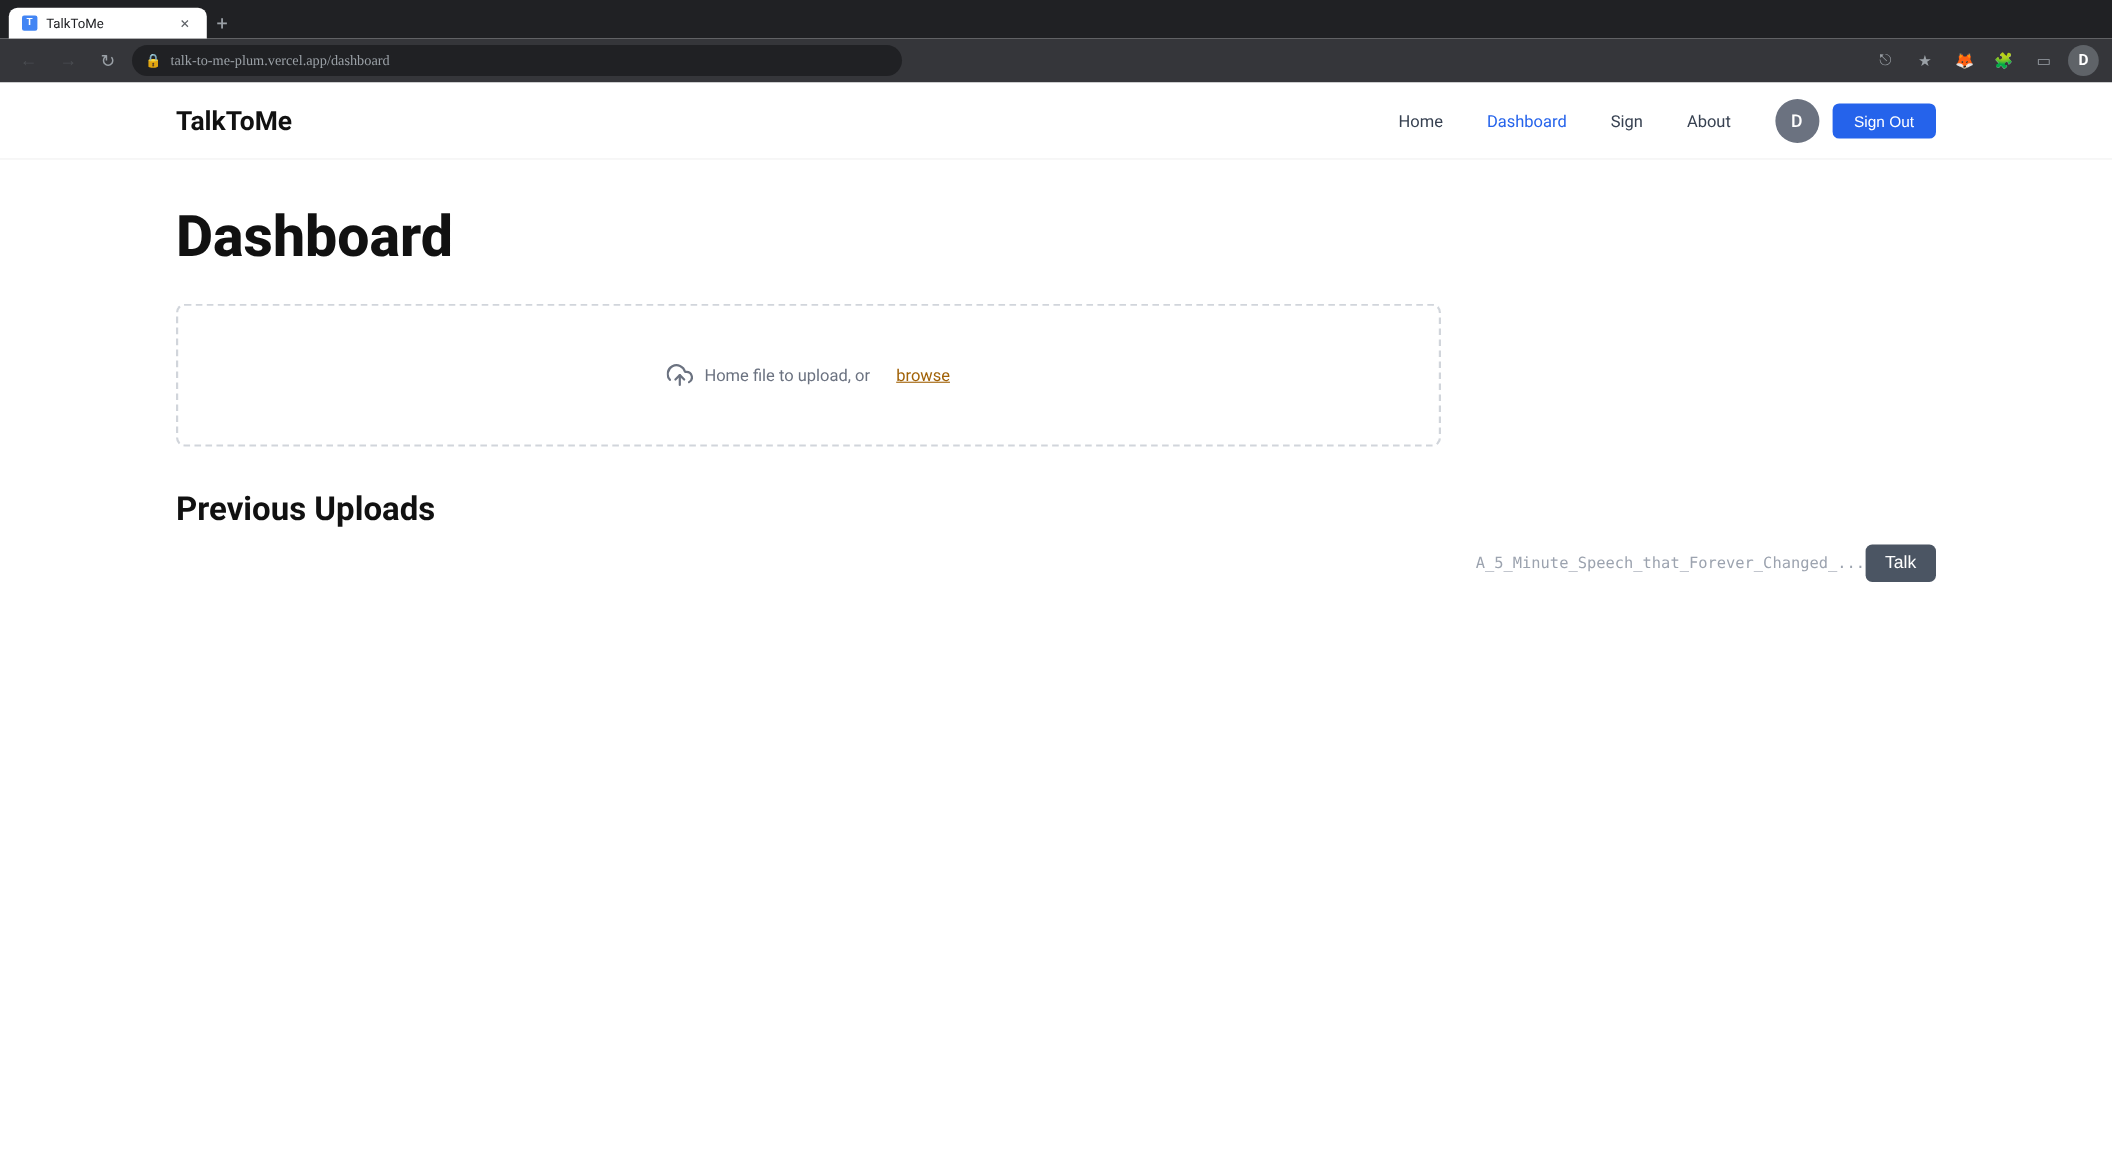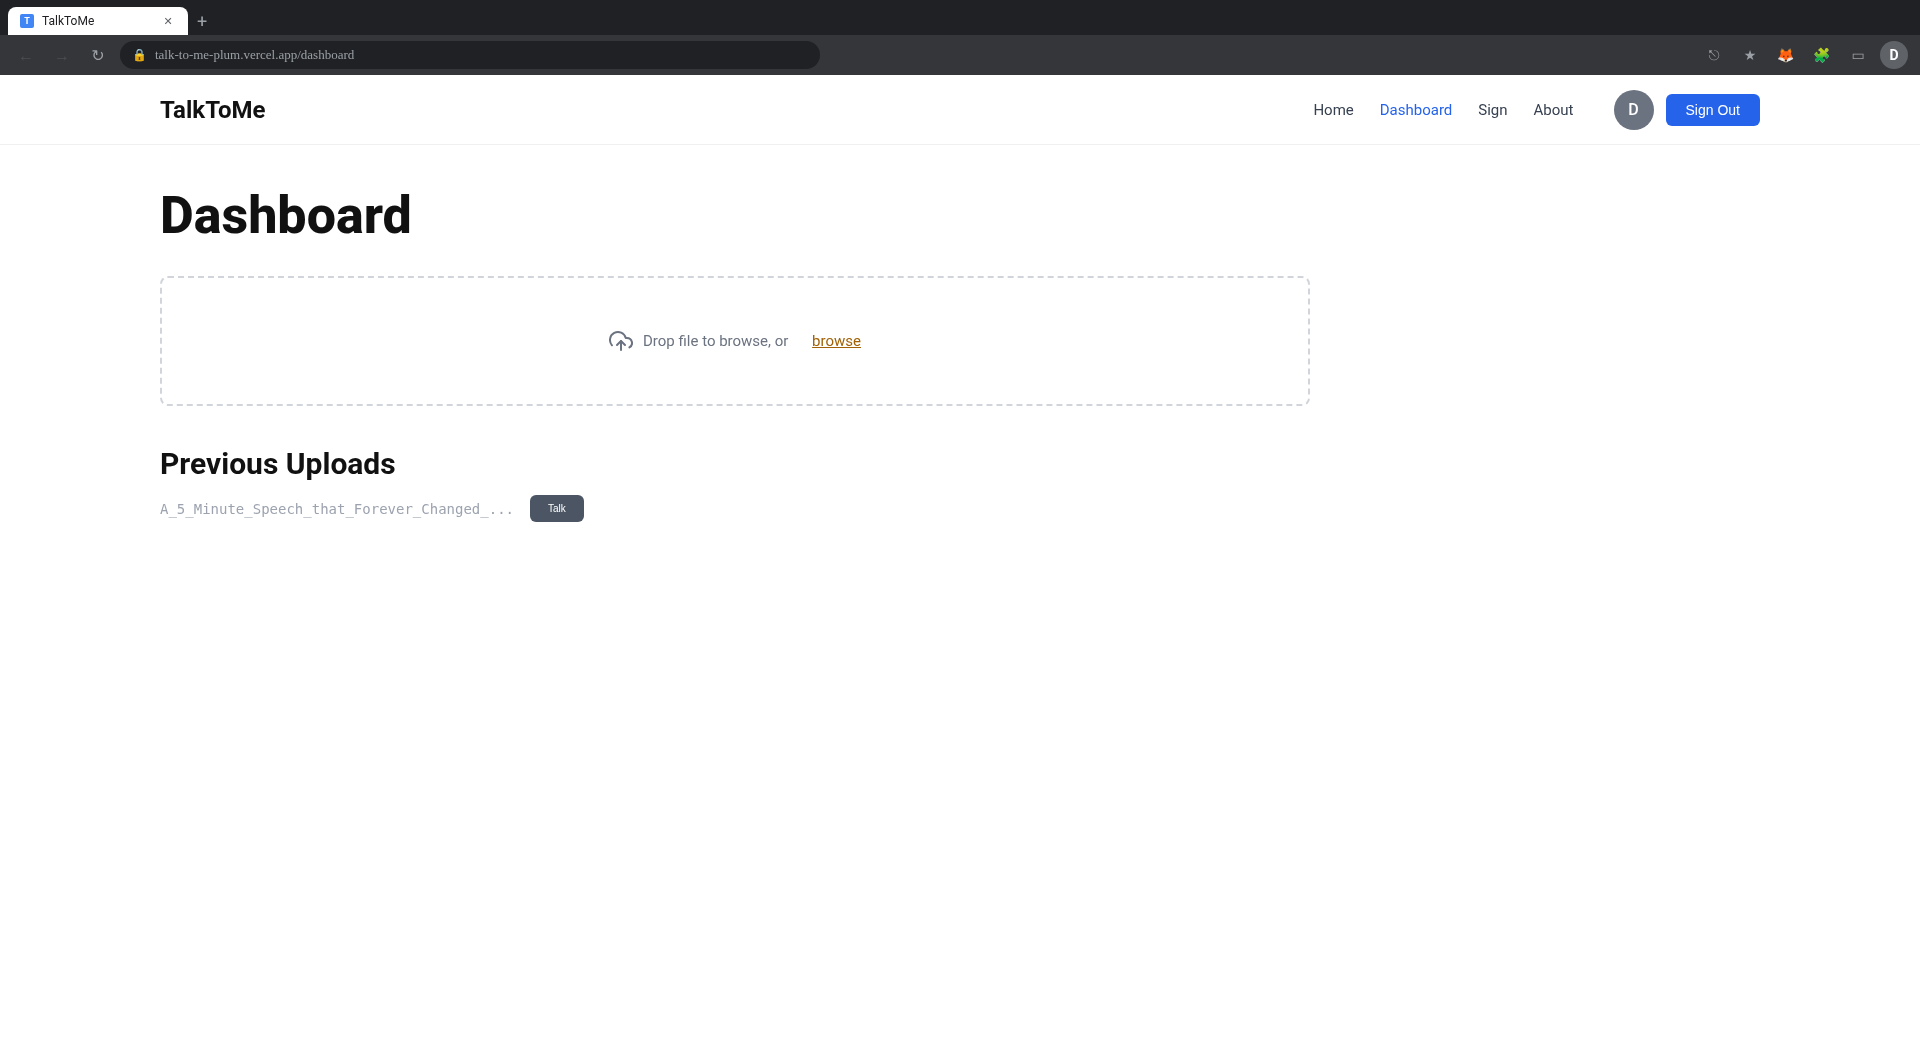--- a/index.html
+++ b/index.html
@@ -179,21 +179,21 @@
     .nav-logo {
       font-size: 24px;
       font-weight: 700;
       color: #111;
       margin-right: auto;
     }
 
     .nav-links {
       display: flex;
       align-items: flex-start;
-      gap: 26px;
+      gap: 40px;
       margin-right: 40px;
     }
 
     .nav-link {
       font-size: 15px;
       color: #374151;
       text-decoration: none;
       cursor: pointer;
     }
 
@@ -271,36 +271,37 @@
     .section-title {
       font-size: 30px;
       font-weight: 700;
       color: #111;
       margin-bottom: 14px;
     }
 
     .upload-item {
       display: flex;
       align-items: center;
-      gap: 16px;
+      gap: 0;
+      justify-content: flex-end;
     }
 
     .upload-filename {
       font-size: 14px;
       color: #9ca3af;
       font-family: monospace;
     }
 
     .talk-btn {
       background: #4b5563;
       color: white;
       border: none;
       border-radius: 6px;
       padding: 8px 18px;
-      font-size: 10px;
+      font-size: 16px;
       font-weight: 500;
       cursor: pointer;
     }
 
     
     .upload-svg {
       width: 24px;
       height: 24px;
     }
   </style>
@@ -359,21 +360,21 @@
   <div class="main-content">
     <h1 class="page-title">Dashboard</h1>
 
     <div class="upload-area">
       <div class="upload-content">
         <svg class="upload-svg" viewBox="0 0 24 24" fill="none" stroke="#6b7280" stroke-width="2" stroke-linecap="round" stroke-linejoin="round">
           <polyline points="16 16 12 12 8 16"></polyline>
           <line x1="12" y1="12" x2="12" y2="21"></line>
           <path d="M20.39 18.39A5 5 0 0 0 18 9h-1.26A8 8 0 1 0 3 16.3"></path>
         </svg>
-        <span>Drop file to browse, or</span>
+        <span>Home file to upload, or</span>
         <span>&nbsp;</span>
         <span class="browse-link">browse</span>
       </div>
     </div>
 
     <h2 class="section-title">Previous Uploads</h2>
 
     <div class="upload-item">
       <span class="upload-filename">A_5_Minute_Speech_that_Forever_Changed_...</span>
       <button class="talk-btn">Talk</button>

